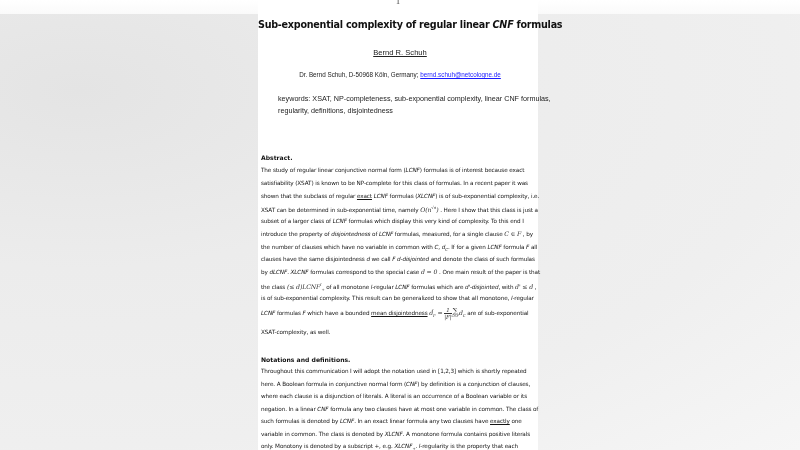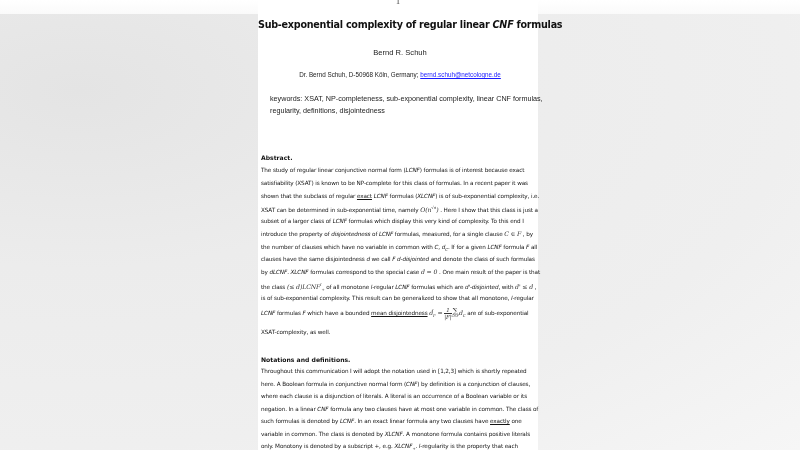--- a/index.html
+++ b/index.html
@@ -21,29 +21,29 @@
     font-family: "Liberation Serif", serif; font-size:8px; color:#333;
   }
   .title {
     position:absolute; left:0; width:284px; top:19px; text-align:center;
     font-family: "DejaVu Sans", sans-serif; font-weight:bold; font-size:9.6px; letter-spacing:-0.25px;
     color:#111; white-space:nowrap;
   }
   .title i { font-style:italic; }
   .author {
     position:absolute; left:0; width:284px; top:48px; text-align:center;
-    font-size:7.6px; color:#222;
+    font-size:7.6px; color:#222;text-decoration:underline;
   }
   .affil {
     position:absolute; left:0; width:284px; top:71px; text-align:center;
     font-size:6.3px; color:#222; white-space:nowrap;
   }
   .affil a { color:#1a1aff; text-decoration:underline; }
   .keywords {
-    position:absolute; left:12px; width:280px; top:93px;
+    position:absolute; left:20px; width:280px; top:93px;
     font-size:7.2px; line-height:12.2px; color:#222;
   }
   .heading {
     position:absolute; left:3px; font-family:"DejaVu Sans", sans-serif;
     font-weight:bold; font-size:6.1px; color:#111;
   }
   .para {
     position:absolute; left:3px; width:282px;
     font-family:"DejaVu Sans", sans-serif; font-size:5.7px; color:#151515;
     letter-spacing:-0.12px;

